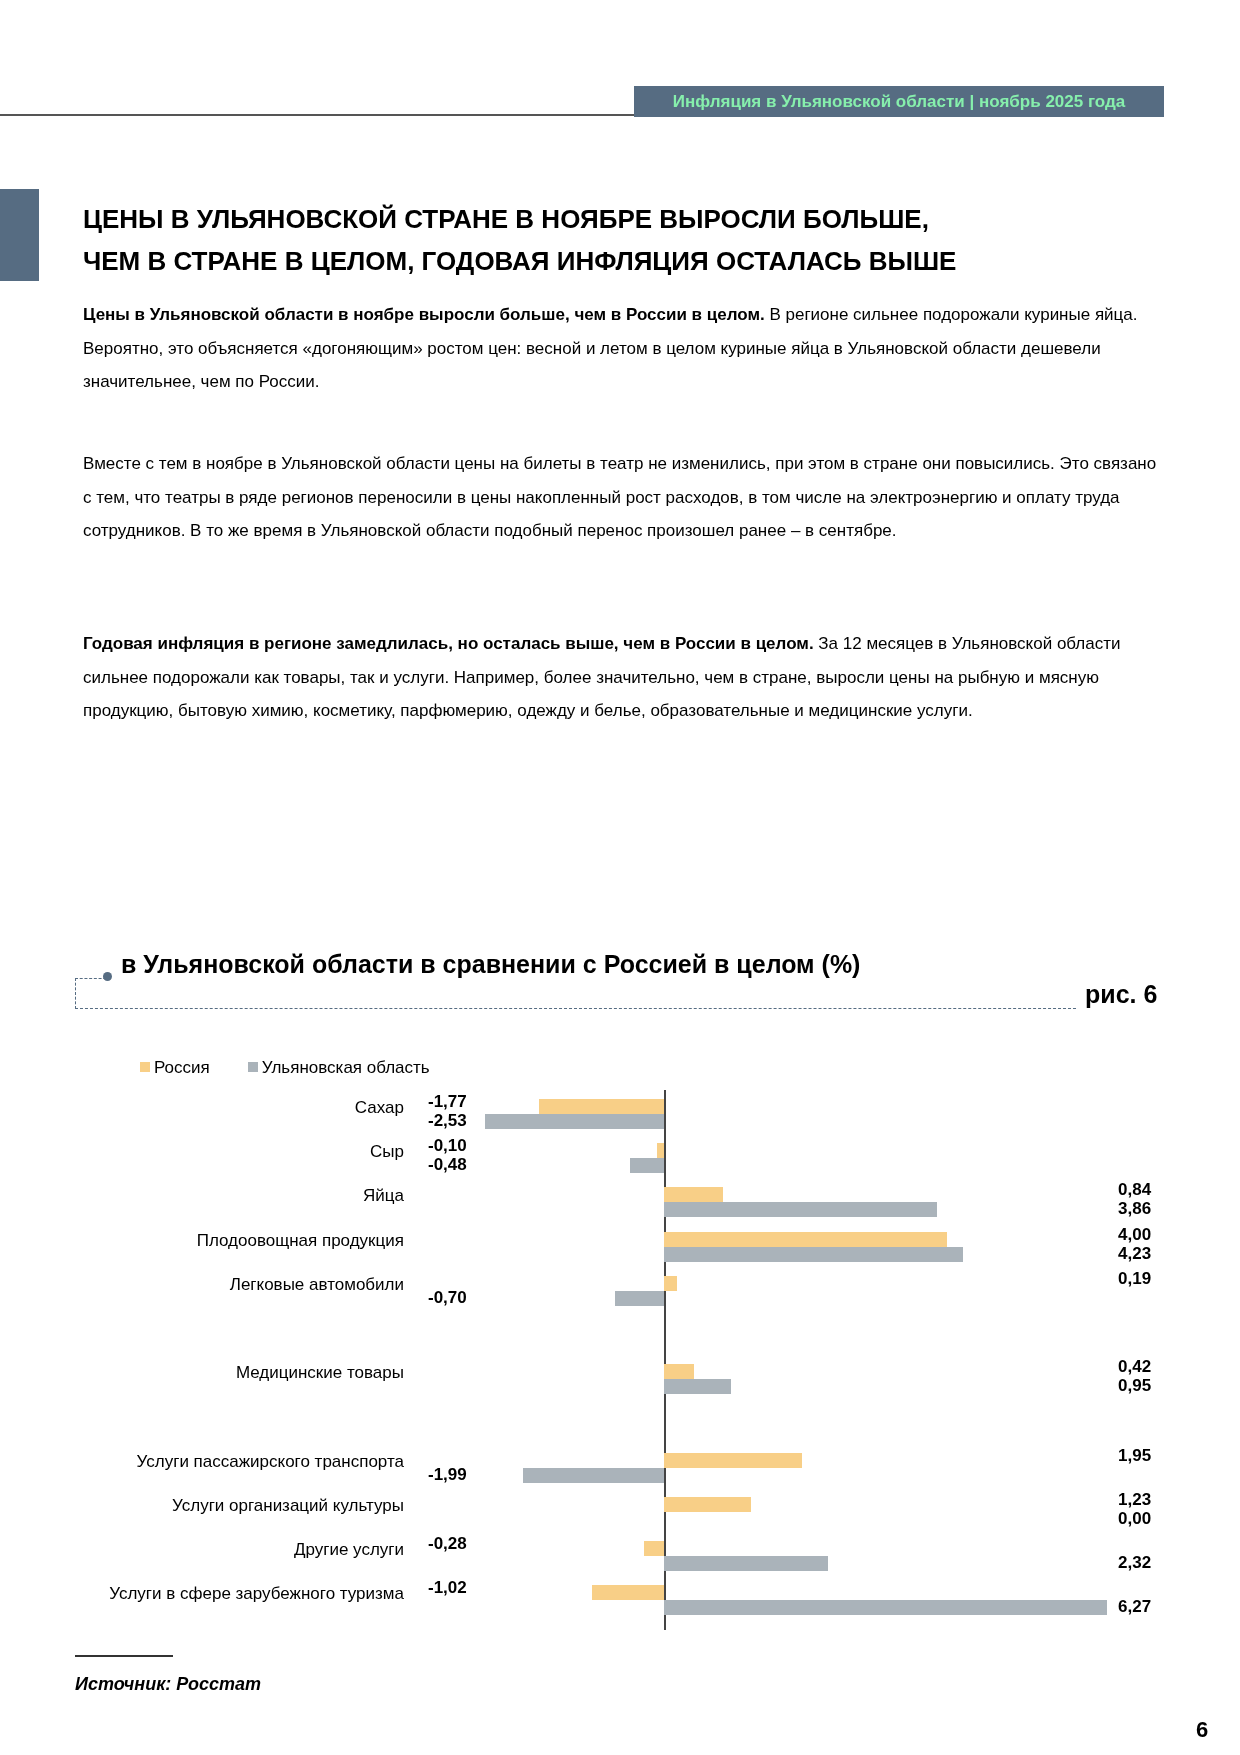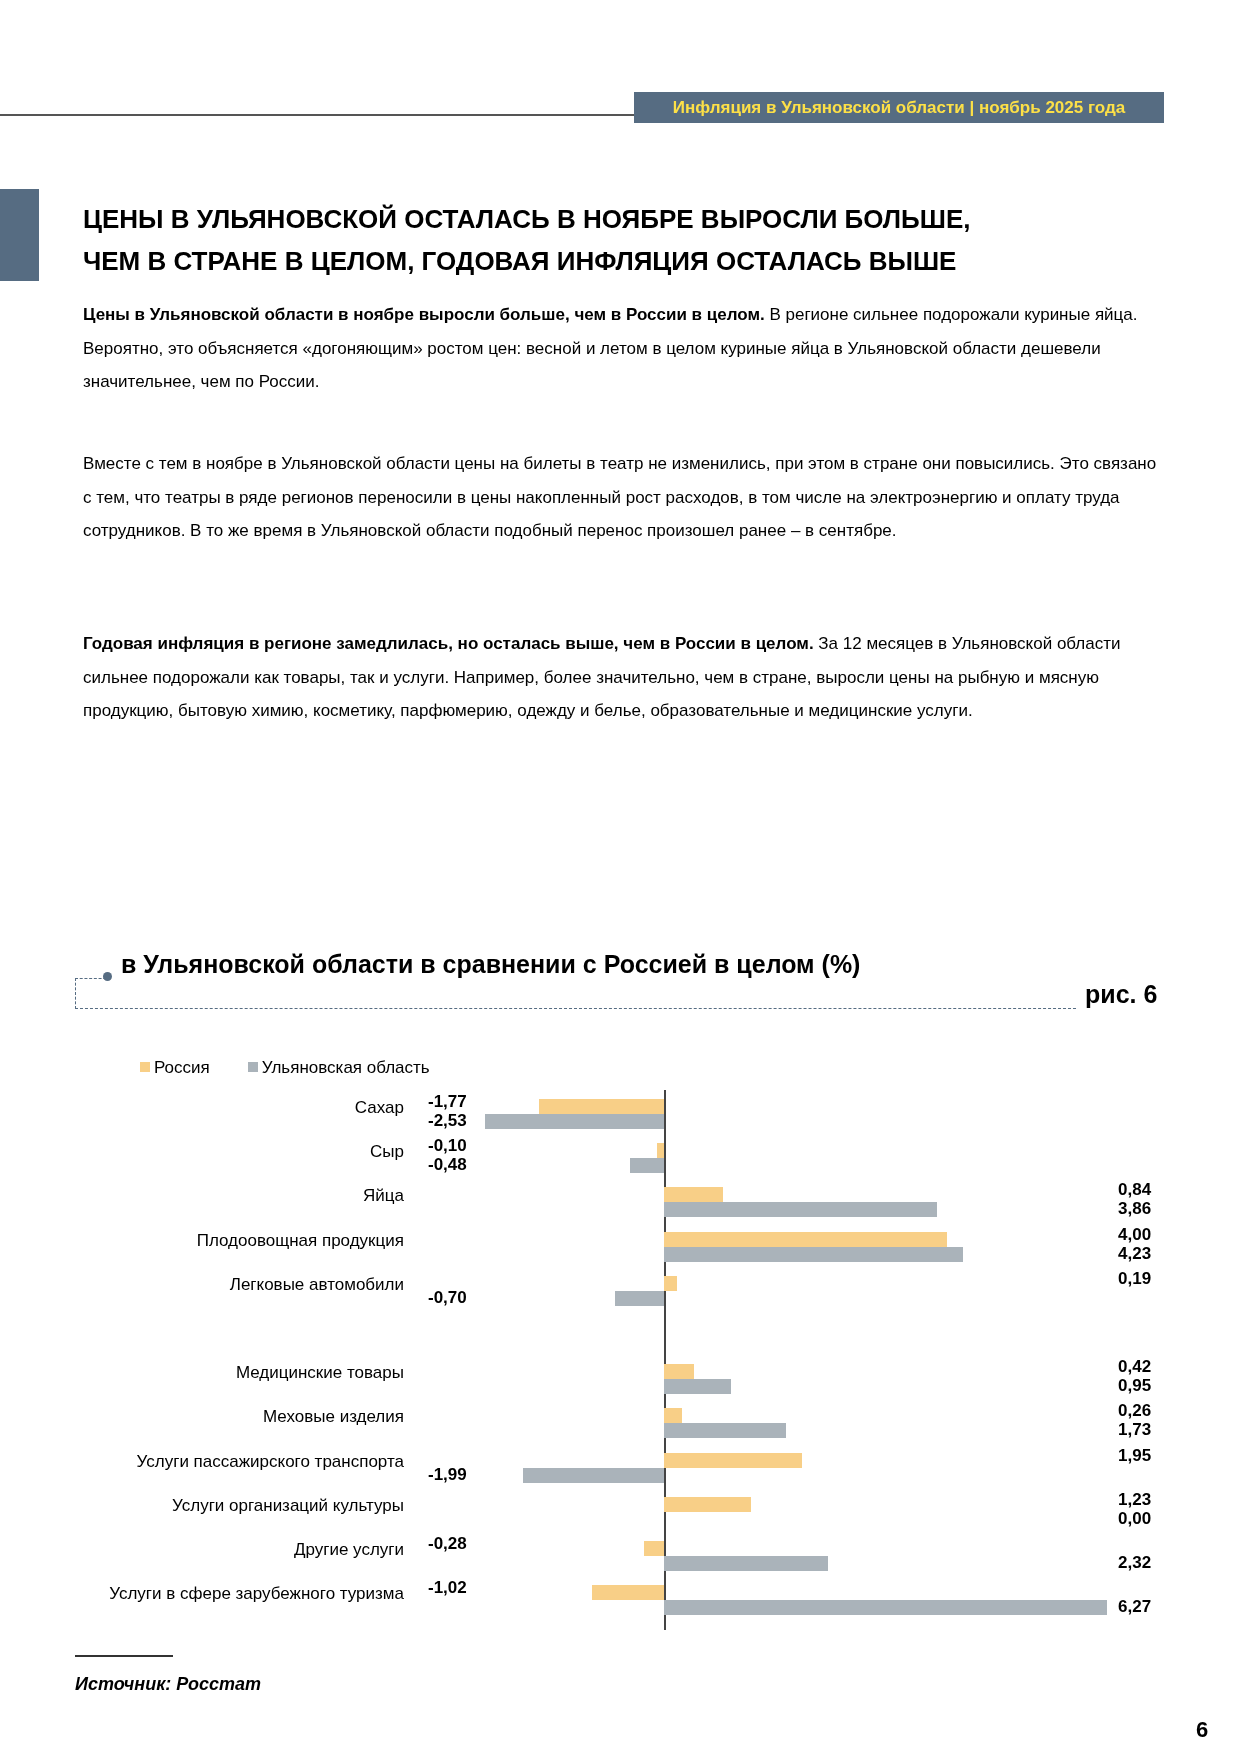--- a/index.html
+++ b/index.html
@@ -1,20 +1,20 @@
 <!DOCTYPE html>
 <html><head>
 <meta charset="utf-8">
 <style>
   html, body { margin:0; padding:0; background:#ffffff; }
   body { width:1240px; height:1755px; position:relative; overflow:hidden;
          font-family:"Liberation Sans", sans-serif; color:#000; }
   .hdr-line { position:absolute; left:0; top:114px; width:640px; height:2px; background:#555; }
   .hdr-tab { position:absolute; left:634px; top:86px; width:530px; height:31px; background:#566c82;
-             color:#fde047; font-weight:bold; font-size:17px; line-height:31px; text-align:center;margin-top:6px; }
+             color:#86efac; font-weight:bold; font-size:17px; line-height:31px; text-align:center; }
   .accent { position:absolute; left:0; top:189px; width:39px; height:92px; background:#566c82; }
   .title { position:absolute; left:83px; top:198px; width:1100px; font-weight:bold; font-size:26px; line-height:42px; }
   .para { position:absolute; left:83px; width:1080px; font-size:17px; line-height:33.5px; margin:0; }
   .para b { font-weight:bold; }
   .fig-head { position:absolute; left:75px; top:950px; width:1100px; height:60px; }
   .fig-dash { position:absolute; left:0; top:28px; width:1000px; height:30px;
               border-left:1.5px dashed #566c82; border-bottom:1.5px dashed #566c82; }
   .fig-dash-top { position:absolute; left:0; top:28px; width:36px; border-top:1.5px dashed #566c82; }
   .fig-dot { position:absolute; left:28px; top:22px; width:9px; height:9px; border-radius:50%; background:#566c82; }
   .fig-title { position:absolute; left:46px; top:0; font-weight:bold; font-size:25px; line-height:29px; }
@@ -36,21 +36,21 @@
   .pgnum { position:absolute; left:1196px; top:1717px; font-weight:bold; font-size:22px; }
 </style>
 </head>
 <body>
 
 <div class="hdr-line"></div>
 <div class="hdr-tab">Инфляция в Ульяновской области | ноябрь 2025 года</div>
 <div class="accent"></div>
 
 <div class="title">
-  <div>ЦЕНЫ В УЛЬЯНОВСКОЙ ОСТАЛАСЬ В НОЯБРЕ ВЫРОСЛИ БОЛЬШЕ,</div>
+  <div>ЦЕНЫ В УЛЬЯНОВСКОЙ СТРАНЕ В НОЯБРЕ ВЫРОСЛИ БОЛЬШЕ,</div>
   <div>ЧЕМ В СТРАНЕ В ЦЕЛОМ, ГОДОВАЯ ИНФЛЯЦИЯ ОСТАЛАСЬ ВЫШЕ</div>
 </div>
 
 <p class="para" style="top:298px;"><b>Цены в Ульяновской области в ноябре выросли больше, чем в России в целом.</b><span> В регионе сильнее подорожали куриные яйца. Вероятно, это объясняется «догоняющим» ростом цен: весной и летом в целом куриные яйца в Ульяновской области дешевели значительнее, чем по России.</span></p>
 <p class="para" style="top:447px;"><span>Вместе с тем в ноябре в Ульяновской области цены на билеты в театр не изменились, при этом в стране они повысились. Это связано с тем, что театры в ряде регионов переносили в цены накопленный рост расходов, в том числе на электроэнергию и оплату труда сотрудников. В то же время в Ульяновской области подобный перенос произошел ранее – в сентябре.</span></p>
 <p class="para" style="top:627px;"><b>Годовая инфляция в регионе замедлилась, но осталась выше, чем в России в целом.</b><span> За 12 месяцев в Ульяновской области сильнее подорожали как товары, так и услуги. Например, более значительно, чем в стране, выросли цены на рыбную и мясную продукцию, бытовую химию, косметику, парфюмерию, одежду и белье, образовательные и медицинские услуги.</span></p>
 
 <div class="fig-head">
   <div class="fig-dash"></div>
   <div class="fig-dash-top"></div>
@@ -103,27 +103,20 @@
       <div class="val l" style="top: 19px;">-0,70</div>
       <div class="val r" style="top: 0px;">0,19</div>
     </div>
     <div class="row" style="top: 267.2px;">
       <div class="cat">Медицинские товары</div>
       <div class="bar ru" style="width: 29.694px; left: 664px;"></div>
       <div class="bar ul" style="width: 67.165px; left: 664px;"></div>
       <div class="val r" style="top: 0px;">0,42</div>
       <div class="val r" style="top: 19px;">0,95</div>
     </div>
-    <div class="row" style="top: 311.4px;">
-      <div class="cat">Меховые изделия</div>
-      <div class="bar ru" style="width: 18.382px; left: 664px;"></div>
-      <div class="bar ul" style="width: 122.311px; left: 664px;"></div>
-      <div class="val r" style="top: 0px;">0,26</div>
-      <div class="val r" style="top: 19px;">1,73</div>
-    </div>
     <div class="row" style="top: 355.6px;">
       <div class="cat">Услуги пассажирского транспорта</div>
       <div class="bar ru" style="width: 137.865px; left: 664px;"></div>
       <div class="bar ul" style="width: 140.693px; left: 523.307px;"></div>
       <div class="val l" style="top: 19px;">-1,99</div>
       <div class="val r" style="top: 0px;">1,95</div>
     </div>
     <div class="row" style="top: 399.8px;">
       <div class="cat">Услуги организаций культуры</div>
       <div class="bar ru" style="width: 86.961px; left: 664px;"></div>

